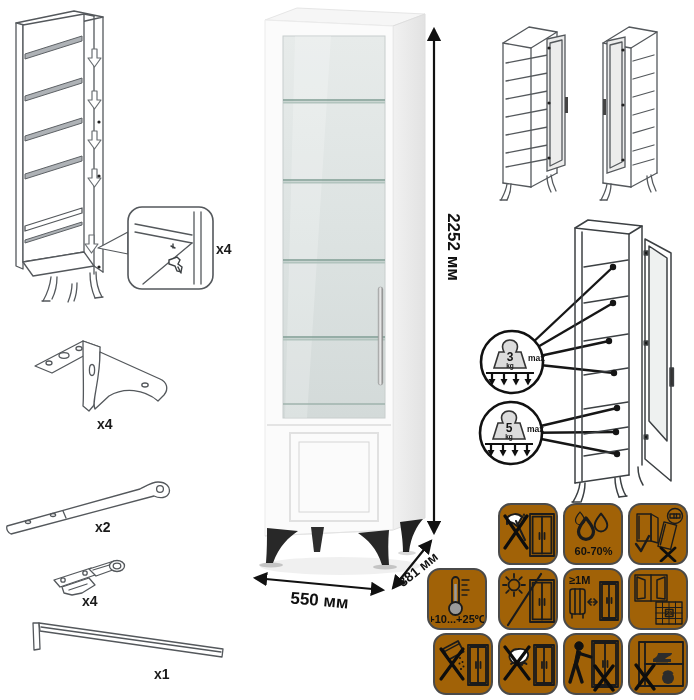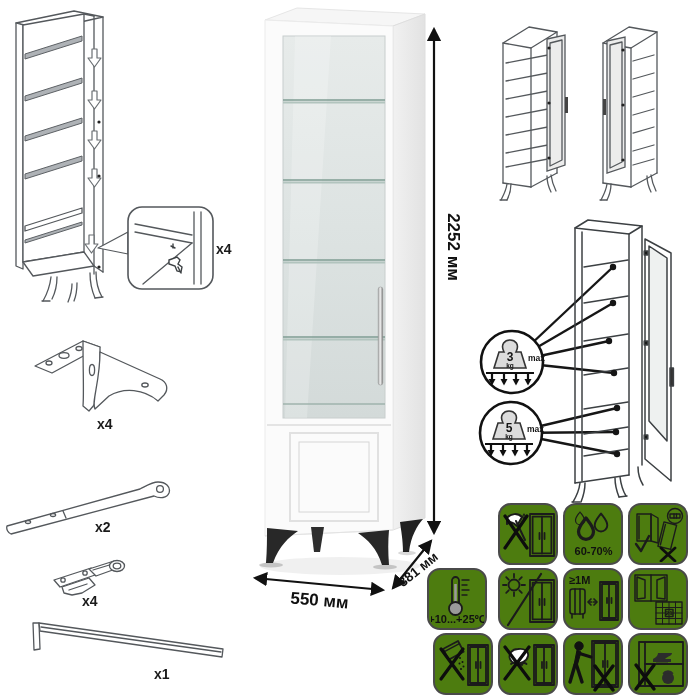--- a/index.html
+++ b/index.html
@@ -10,21 +10,21 @@
   .lineart{stroke:#54585c;fill:none;stroke-width:1.3;stroke-linejoin:round;stroke-linecap:round;}
   .lineartF{stroke:#54585c;fill:#ffffff;stroke-width:1.3;stroke-linejoin:round;stroke-linecap:round;}
   .shelfgray{fill:#aeb2b6;stroke:#5d6165;stroke-width:1;}
   .qty{font-size:14px;font-weight:700;fill:#1a1a1a;}
   .dim{font-weight:700;fill:#111;}
   .ic{stroke:#1b1b1b;fill:none;stroke-width:2;stroke-linecap:round;stroke-linejoin:round;}
   .icthin{stroke:#1b1b1b;fill:none;stroke-width:1.4;stroke-linecap:round;stroke-linejoin:round;}
   .xx{stroke:#0d0d0d;stroke-width:3.2;stroke-linecap:round;}
   .iclab{font-size:11px;font-weight:700;fill:#111;}
   .care-cell{position:absolute;width:60px;height:62px;border:2.5px solid #4a4a4a;border-radius:13px;
-             background:#4d7c0f;box-sizing:border-box;display:flex;align-items:center;justify-content:center;}
+             background:#a16207;box-sizing:border-box;display:flex;align-items:center;justify-content:center;}
   .darkart{stroke:#3c4043;fill:none;stroke-width:1.5;stroke-linejoin:round;stroke-linecap:round;}
 </style>
 </head>
 <body>
 
 <div class="canvas">
 
 <svg width="0" height="0" style="position:absolute">
   <defs>
     <g id="cab" class="ic" style="stroke-width:1.8">

